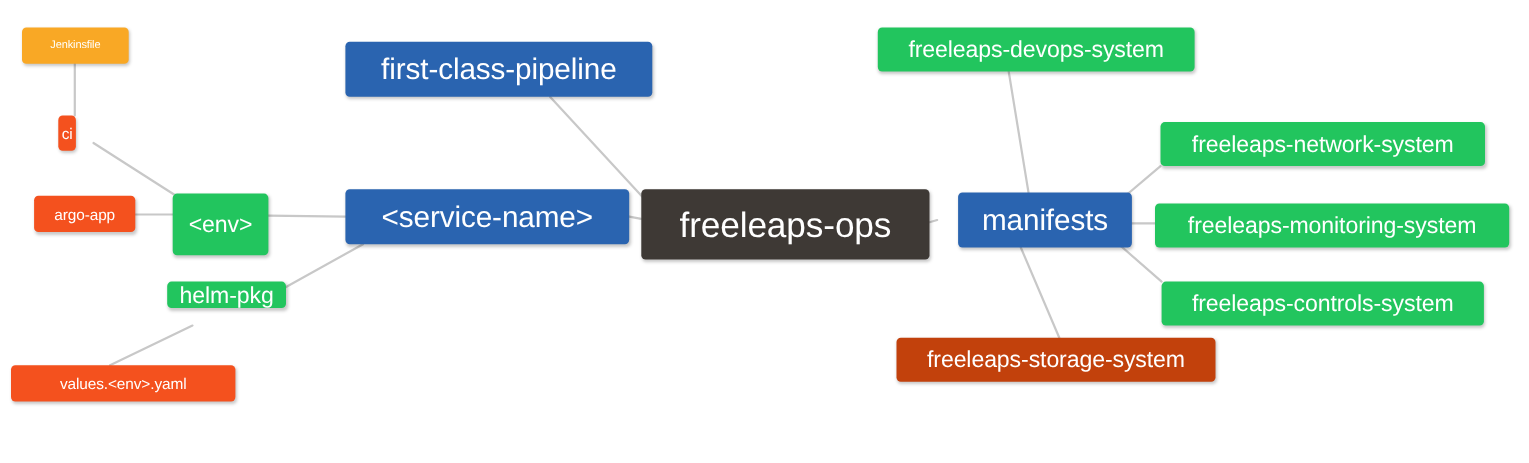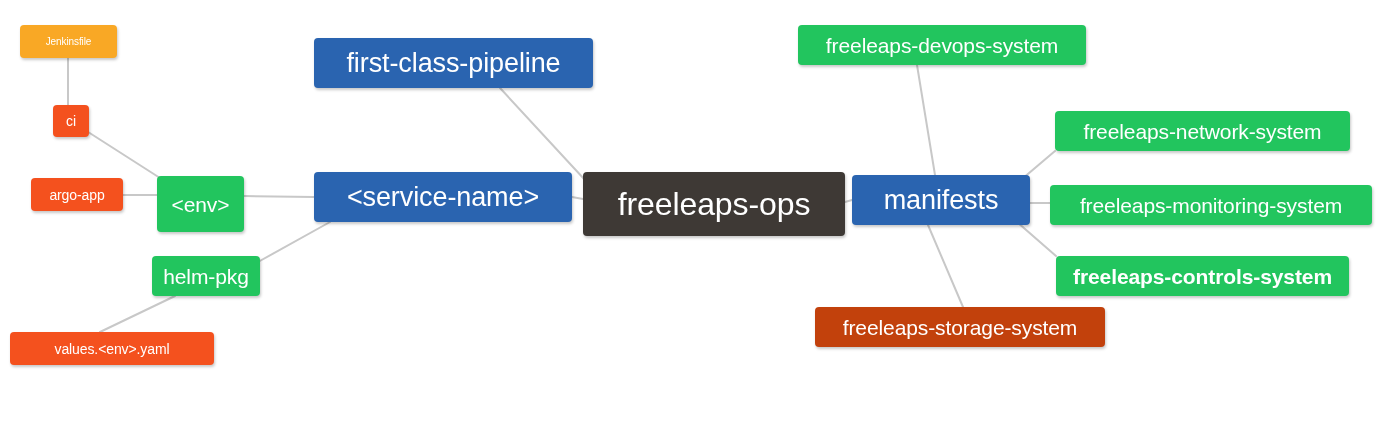--- a/index.html
+++ b/index.html
@@ -74,50 +74,50 @@
   <div id="node-layer">
       <div class="node lvl-root" style="left: 583px; top: 172px; width: 262px; height: 64px; background: rgb(62, 57, 53); font-size: 32px;">
         <span class="lbl">freeleaps-ops</span>
       </div>
       <div class="node lvl-1" style="left: 314px; top: 38px; width: 279px; height: 50px; background: rgb(42, 100, 176); font-size: 27px;">
         <span class="lbl">first-class-pipeline</span>
       </div>
       <div class="node lvl-1" style="left: 314px; top: 172px; width: 258px; height: 50px; background: rgb(42, 100, 176); font-size: 27px;">
         <span class="lbl">&lt;service-name&gt;</span>
       </div>
-      <div class="node lvl-1" style="left: 852px; top: 175px; width: 178px; height: 50px; background: rgb(42, 100, 176); font-size: 27px;">
+      <div class="node lvl-1" style="left: 871px; top: 175px; width: 158px; height: 50px; background: rgb(42, 100, 176); font-size: 27px;">
         <span class="lbl">manifests</span>
       </div>
       <div class="node lvl-2" style="left: 157px; top: 176px; width: 87px; height: 56px; background: rgb(34, 197, 94); font-size: 21px;">
         <span class="lbl">&lt;env&gt;</span>
       </div>
-      <div class="node lvl-2" style="left: 152px; top: 256px; width: 108px; height: 40px; background: rgb(34, 197, 94); font-size: 21px;">
+      <div class="node lvl-2" style="left: 152px; top: 256px; width: 108px; height: 24px; background: rgb(34, 197, 94); font-size: 21px;">
         <span class="lbl">helm-pkg</span>
       </div>
-      <div class="node lvl-3" style="left: 53px; top: 105px; width: 36px; height: 32px; background: rgb(244, 81, 30); font-size: 14px;">
+      <div class="node lvl-3" style="left: 53px; top: 105px; width: 16px; height: 32px; background: rgb(244, 81, 30); font-size: 14px;">
         <span class="lbl">ci</span>
       </div>
       <div class="node lvl-3" style="left: 20px; top: 25px; width: 97px; height: 33px; background: rgb(249, 168, 37); font-size: 10px;">
         <span class="lbl">Jenkinsfile</span>
       </div>
       <div class="node lvl-3" style="left: 31px; top: 178px; width: 92px; height: 33px; background: rgb(244, 81, 30); font-size: 14px;">
         <span class="lbl">argo-app</span>
       </div>
       <div class="node lvl-3" style="left: 10px; top: 332px; width: 204px; height: 33px; background: rgb(244, 81, 30); font-size: 14px;">
         <span class="lbl">values.&lt;env&gt;.yaml</span>
       </div>
       <div class="node lvl-2" style="left: 798px; top: 25px; width: 288px; height: 40px; background: rgb(34, 197, 94); font-size: 21px;">
         <span class="lbl">freeleaps-devops-system</span>
       </div>
       <div class="node lvl-2" style="left: 1055px; top: 111px; width: 295px; height: 40px; background: rgb(34, 197, 94); font-size: 21px;">
         <span class="lbl">freeleaps-network-system</span>
       </div>
       <div class="node lvl-2" style="left: 1050px; top: 185px; width: 322px; height: 40px; background: rgb(34, 197, 94); font-size: 21px;">
         <span class="lbl">freeleaps-monitoring-system</span>
       </div>
-      <div class="node lvl-2" style="left: 1056px; top: 256px; width: 293px; height: 40px; background: rgb(34, 197, 94); font-size: 21px; font-weight: bold;">
+      <div class="node lvl-2" style="left: 1056px; top: 256px; width: 293px; height: 40px; background: rgb(34, 197, 94); font-size: 21px;">
         <span class="lbl">freeleaps-controls-system</span>
       </div>
       <div class="node lvl-2" style="left: 815px; top: 307px; width: 290px; height: 40px; background: #c2410c; font-size: 21px;">
         <span class="lbl">freeleaps-storage-system</span>
       </div>
     </div>
 </div>
 
 </body></html>

